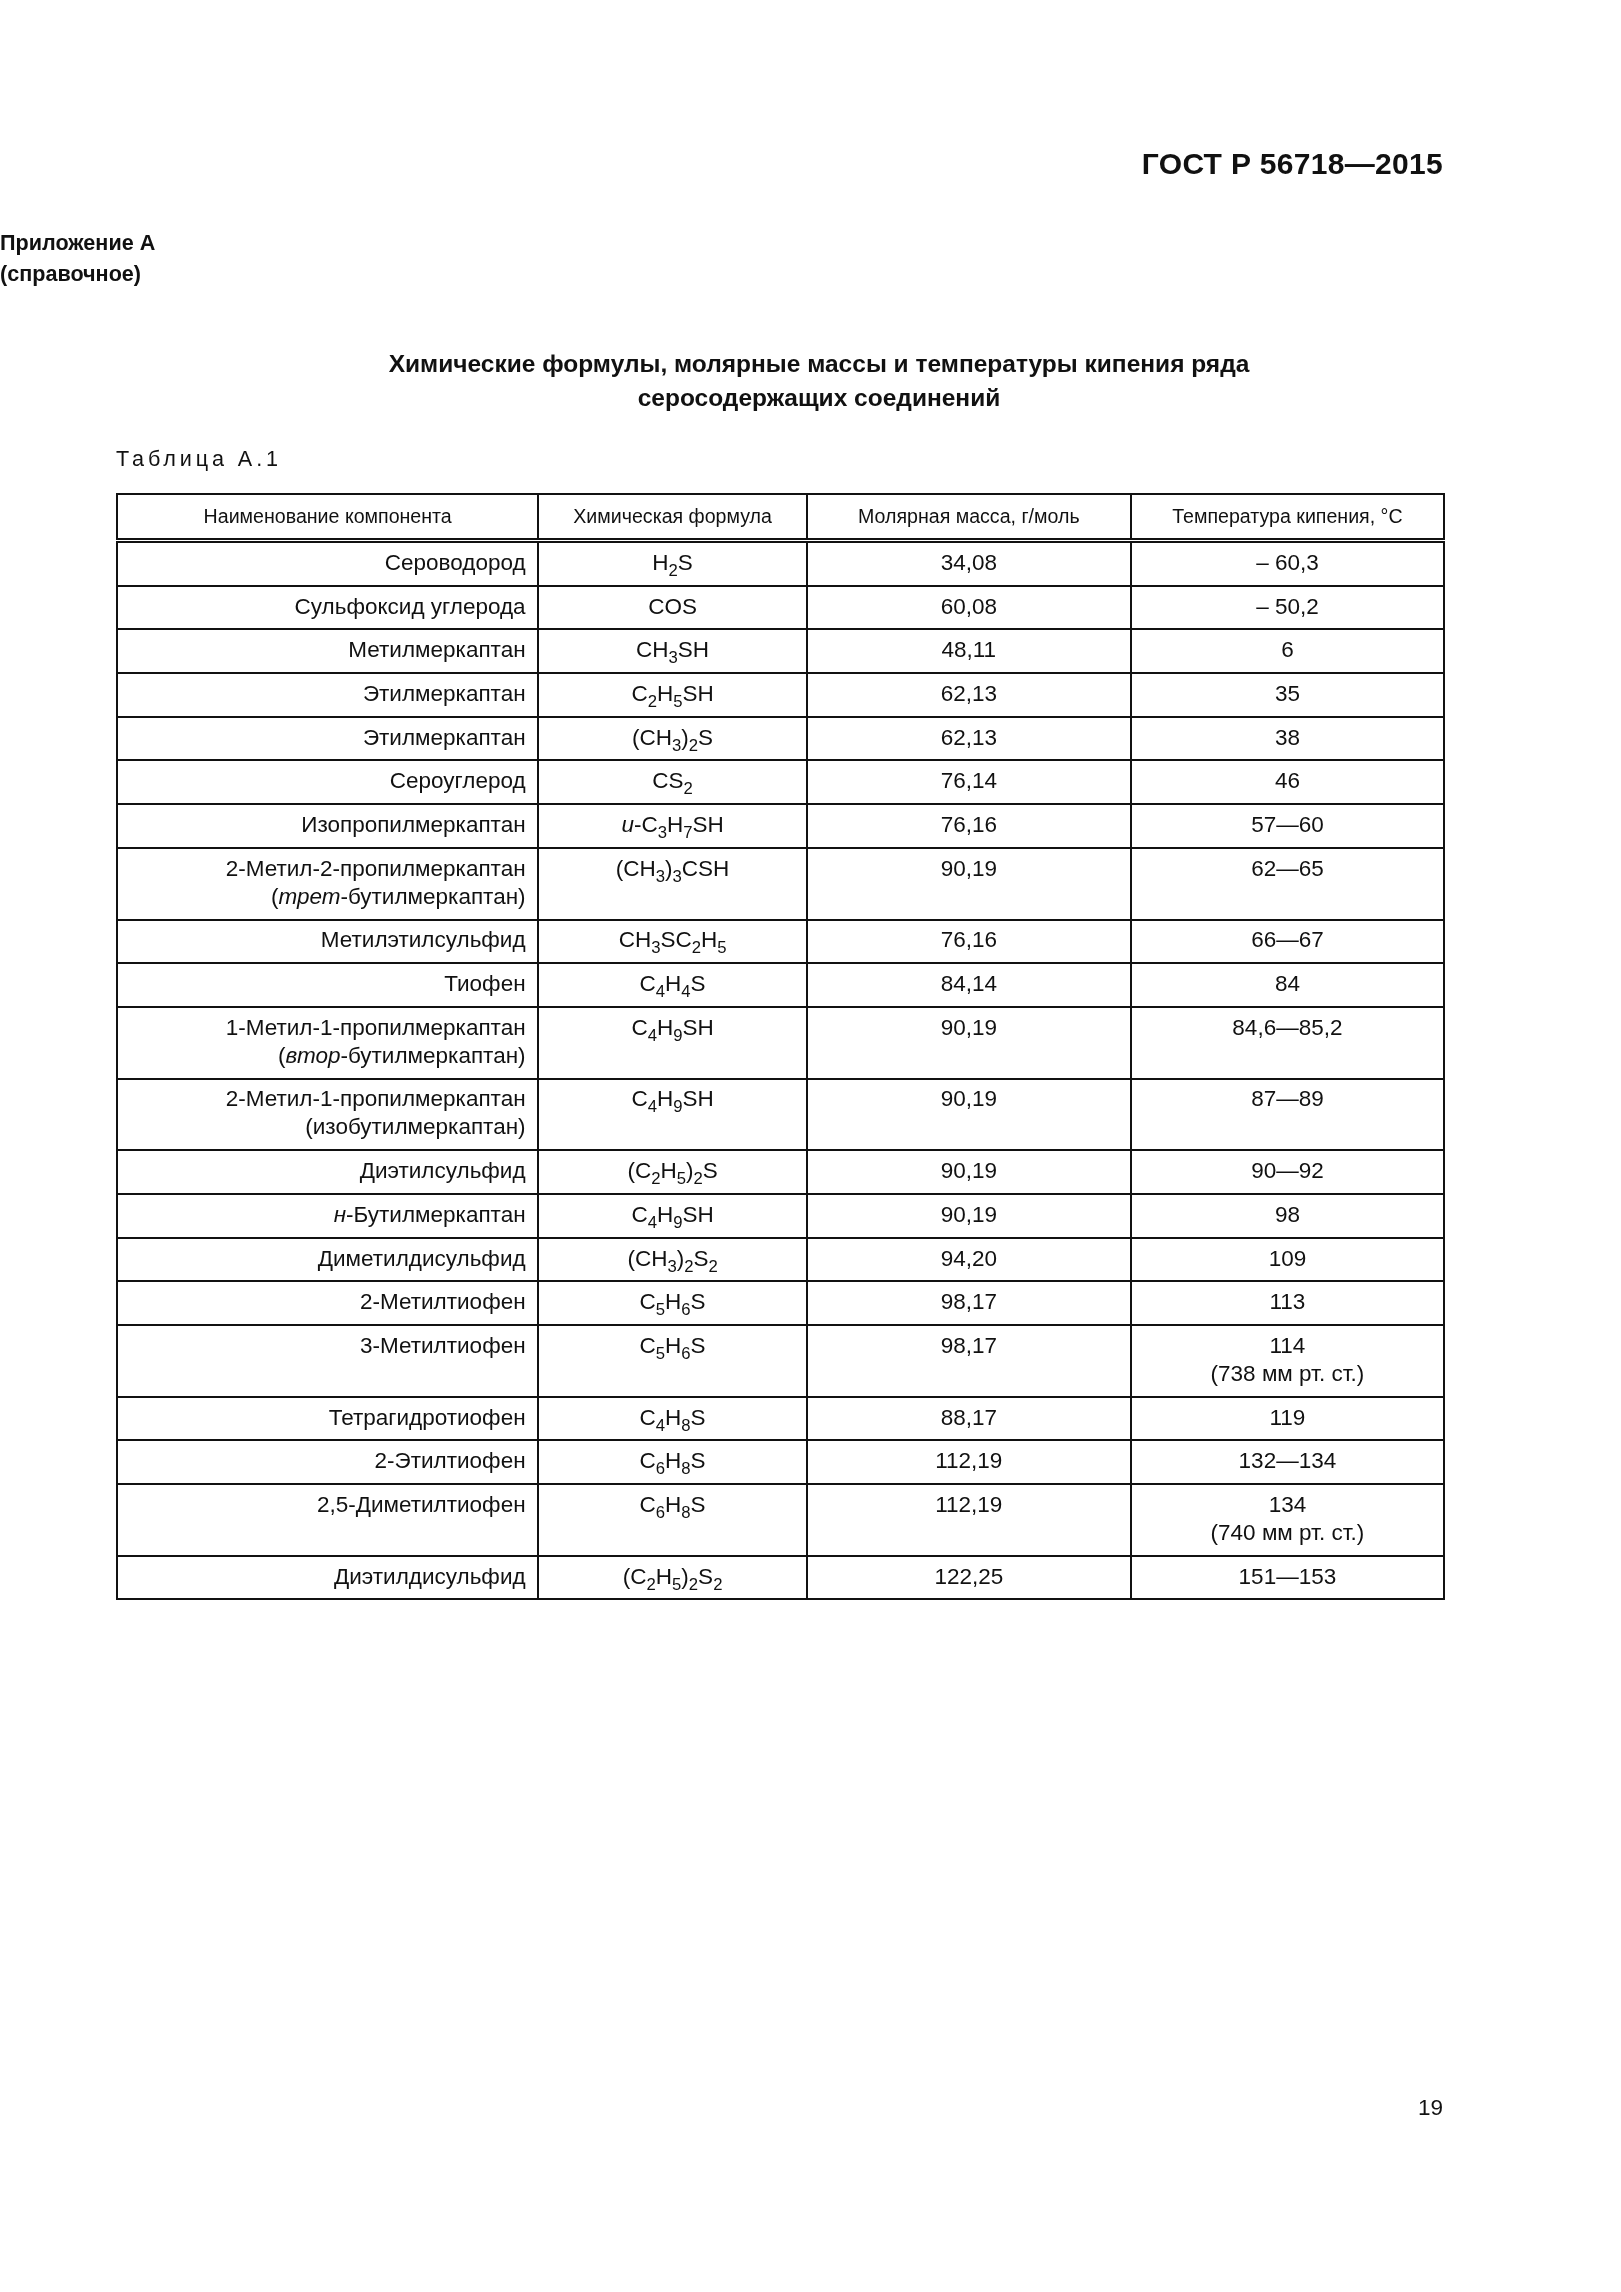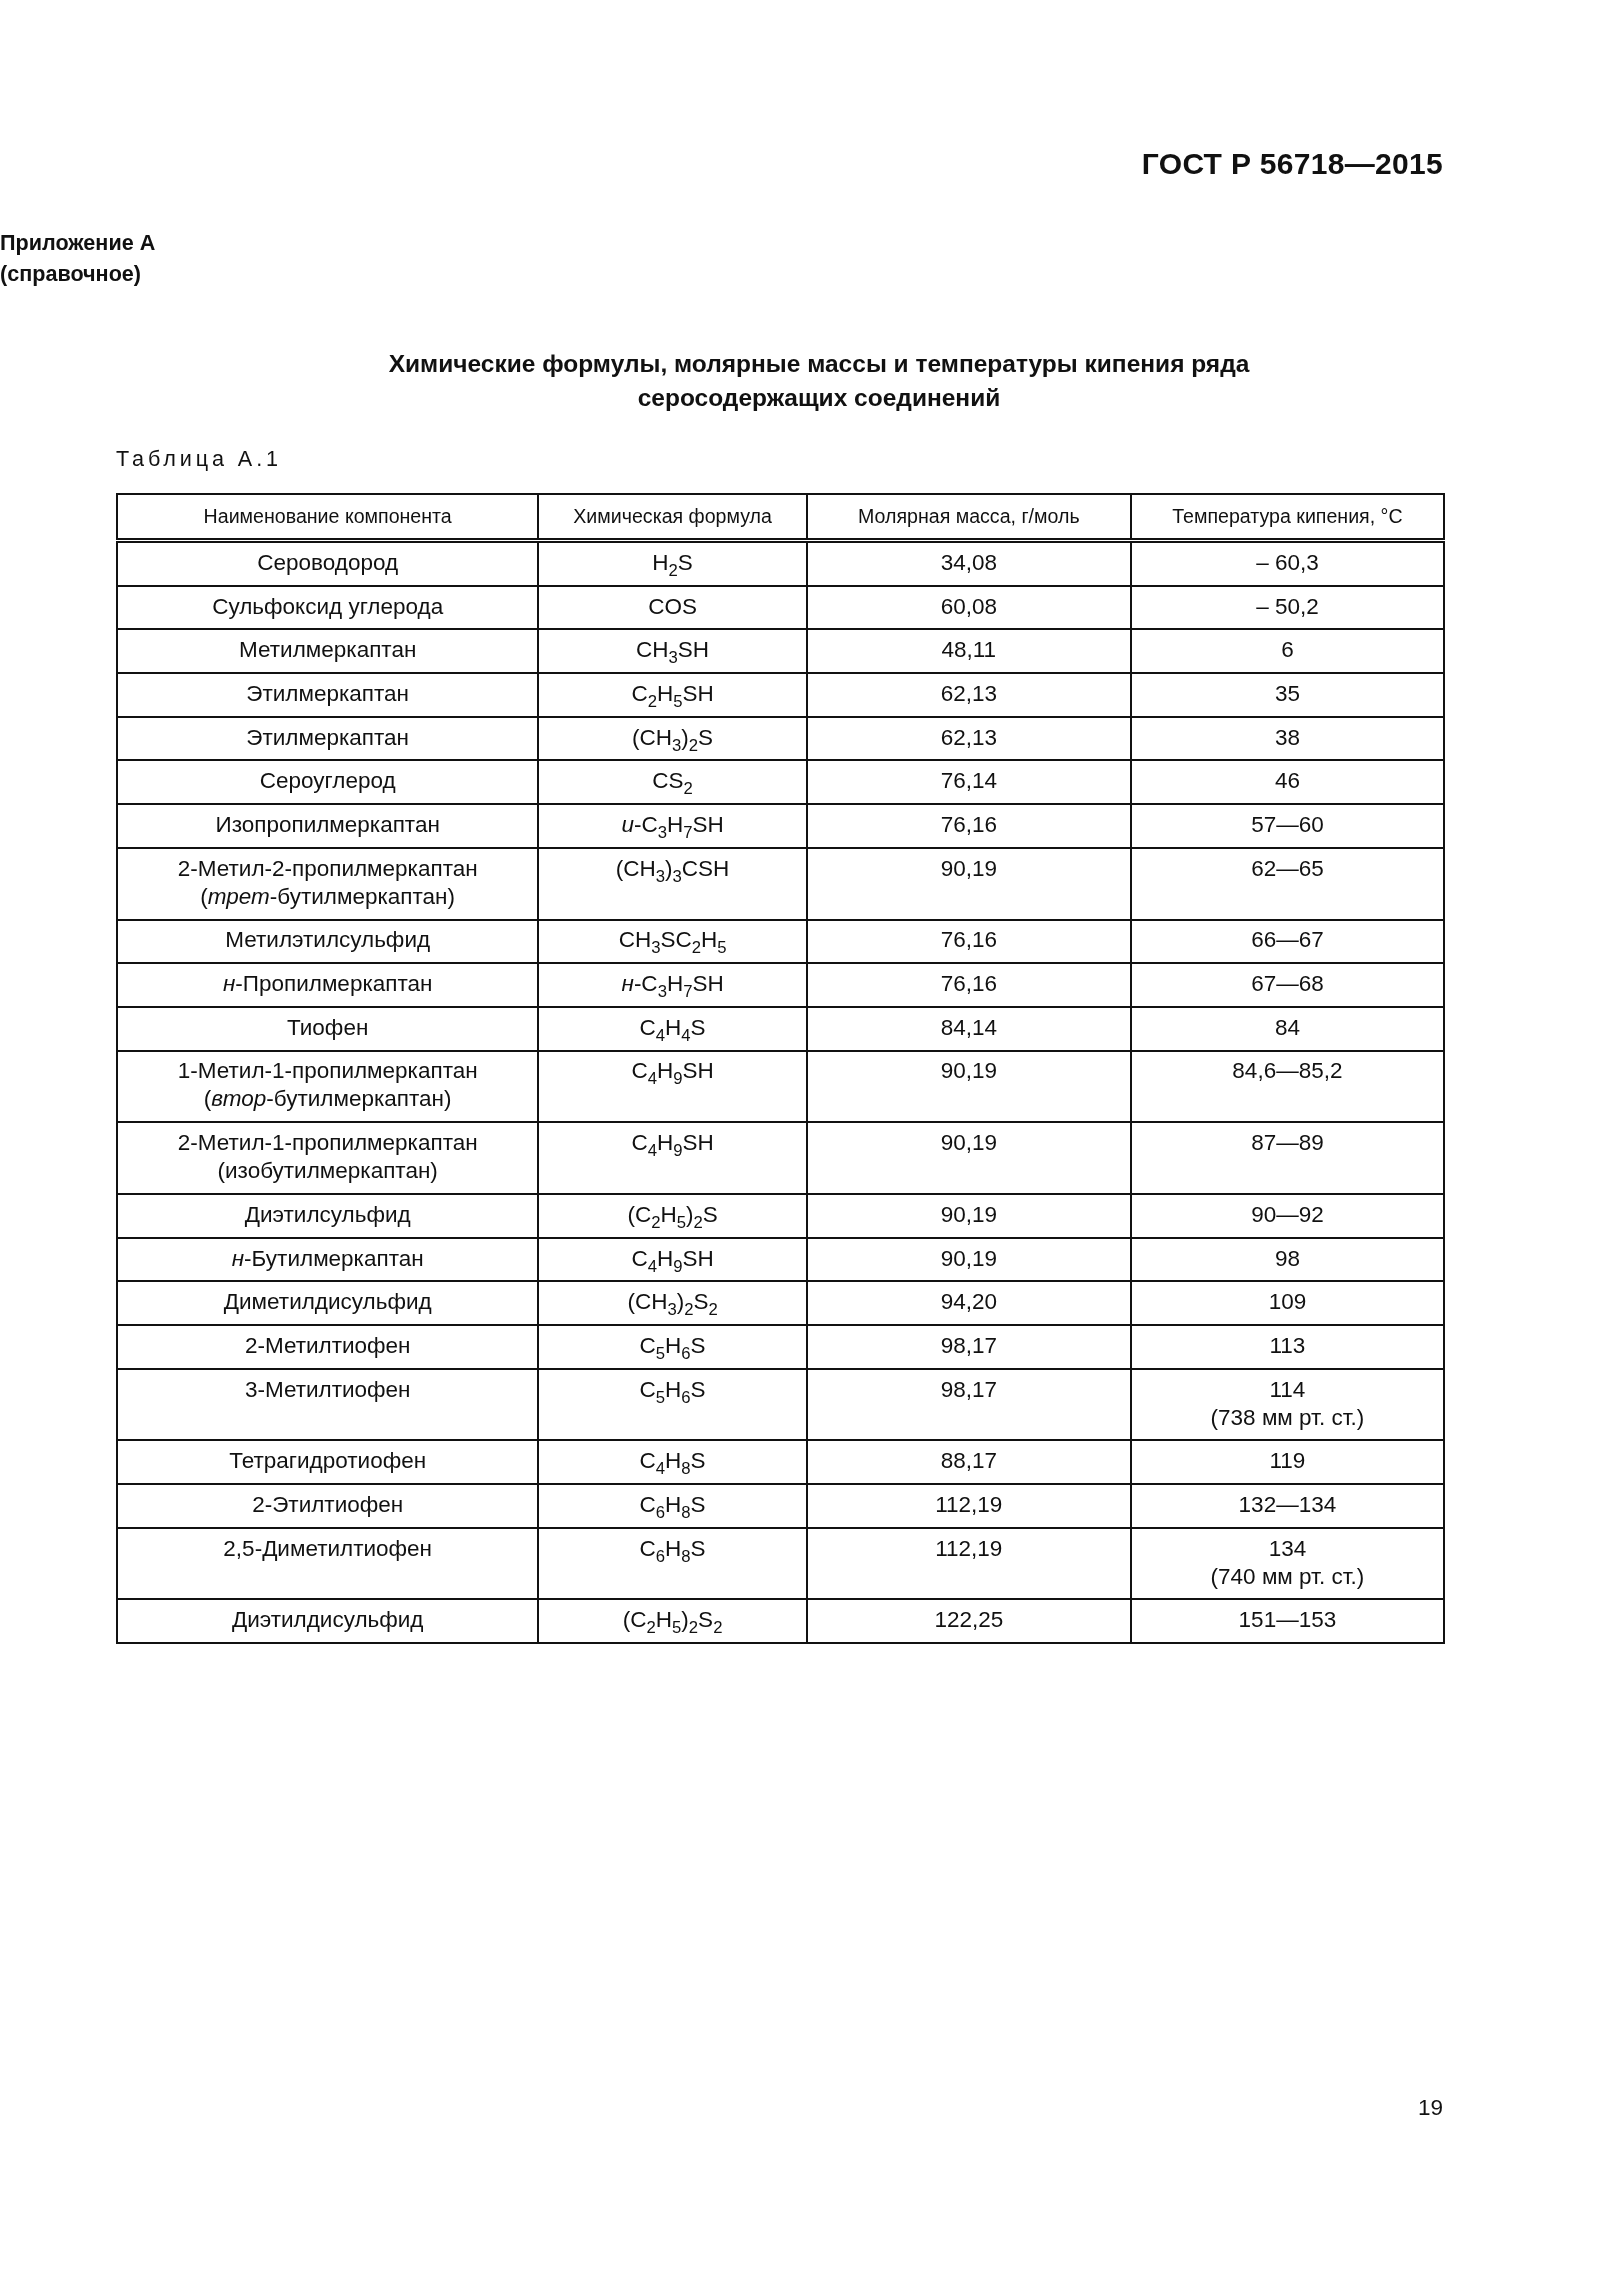--- a/index.html
+++ b/index.html
@@ -7,21 +7,21 @@
   .doc-code { position: absolute; top: 147px; right: 178px; font-size: 30px; font-weight: bold; letter-spacing: 0.3px; }
   .appendix { position: absolute; top: 227px; left: 0; width: 1621px; text-align: left; font-size: 21.6px; font-weight: bold; line-height: 31px; }
   .appendix .sub { font-weight: bold; }
   .title { position: absolute; top: 347px; left: 0; width: 1558px; text-align: center; font-size: 24.5px; font-weight: bold; line-height: 34px; margin-left: 40px; }
   .table-label { position: absolute; top: 446px; left: 116px; font-size: 21.6px; letter-spacing: 3.9px; }
   table.main { position: absolute; top: 493px; left: 116px; width: 1329px; border-collapse: collapse; font-size: 22.5px; border: 2.9px solid #111; }
   table.main th { font-weight: normal; font-size: 19.6px; height: 43px; border: 2px solid #111; border-bottom: 5.9px double #111; text-align: center; padding: 0; }
   table.main td { border: 2px solid #111; vertical-align: top; padding: 5.9px 11.8px 7.8px 11.8px; line-height: 28px; }
   table.main tr.thick td { border-bottom-width: 2.9px; }
   table.main td.c { text-align: center; }
-  table.main td.name { text-align: center; }
+  table.main td.name { text-align: right; }
   .col1 { width: 420px; } .col2 { width: 267px; } .col3 { width: 323px; } .col4 { width: 312px; }
   sub { font-size: 16.7px; vertical-align: -5.9px; line-height: 0; }
   .it { font-style: italic; }
   .page-num { position: absolute; top: 2095px; right: 178px; font-size: 22.5px; }
 </style>
 </head>
 <body>
 
 <div class="doc-code">ГОСТ Р 56718—2015</div>
 
@@ -94,26 +94,20 @@
         <td class="c">(CH<sub>3</sub>)<sub>3</sub>CSH</td>
         <td class="c">90,19</td>
         <td class="c"><span>62—65</span></td>
       </tr>
       <tr>
         <td class="name"><span>Метилэтилсульфид</span></td>
         <td class="c">CH<sub>3</sub>SC<sub>2</sub>H<sub>5</sub></td>
         <td class="c">76,16</td>
         <td class="c"><span>66—67</span></td>
       </tr>
-      <tr class="thick">
-        <td class="name"><span class="it">н</span><span>-Пропилмеркаптан</span></td>
-        <td class="c"><span class="it">н</span>-C<sub>3</sub>H<sub>7</sub>SH</td>
-        <td class="c">76,16</td>
-        <td class="c"><span>67—68</span></td>
-      </tr>
       <tr>
         <td class="name"><span>Тиофен</span></td>
         <td class="c">C<sub>4</sub>H<sub>4</sub>S</td>
         <td class="c">84,14</td>
         <td class="c"><span>84</span></td>
       </tr>
       <tr class="thick">
         <td class="name"><span>1-Метил-1-пропилмеркаптан</span><br>(<span class="it">втор</span><span>-бутилмеркаптан)</span></td>
         <td class="c">C<sub>4</sub>H<sub>9</sub>SH</td>
         <td class="c">90,19</td>

